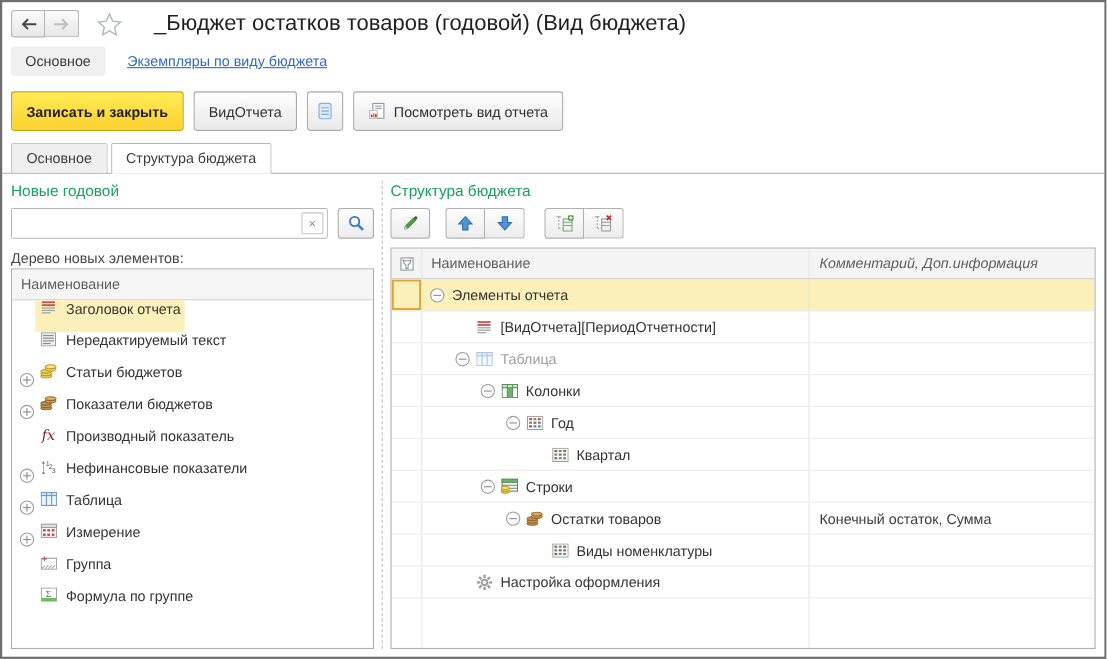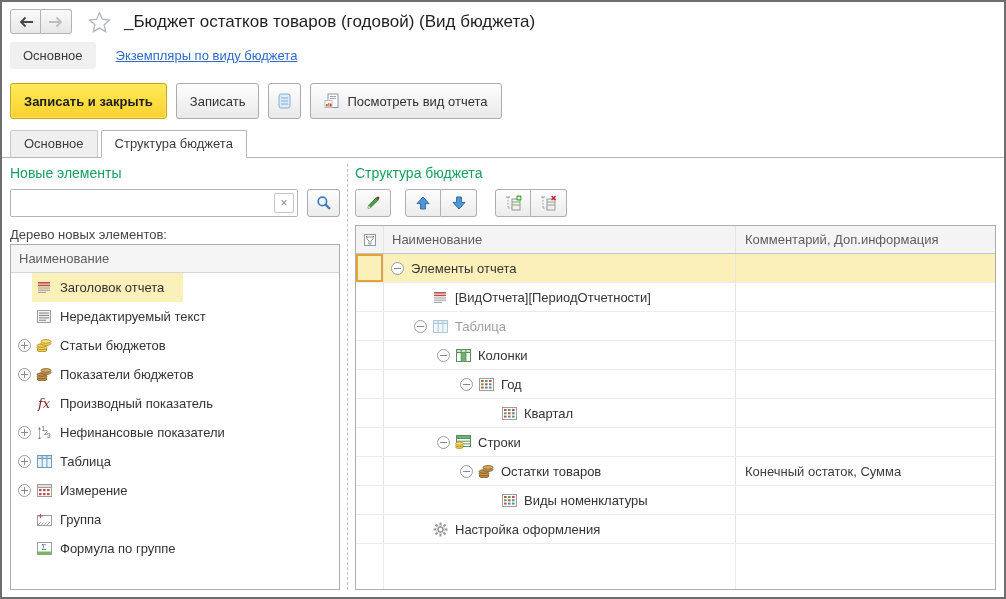--- a/index.html
+++ b/index.html
@@ -11,21 +11,21 @@
     overflow:hidden;
   }
   
   .titlebar { display:flex; align-items:center; padding:7px 10px 3px 8px; flex:none; }
   .navpair { display:flex; }
   .navbtn { width:31px; height:25px; display:flex; align-items:center; justify-content:center;
     background:linear-gradient(#fbfbfb,#e7e7e7); border:1px solid #b3b3b3; cursor:pointer; }
   .navbtn.back { border-radius:3px 0 0 3px; }
   .navbtn.fwd  { border-radius:0 3px 3px 0; border-left:none; }
   .starwrap { margin-left:16px; display:flex; }
-  .wtitle { font-size:17px; color:#1f1f1f; margin-left:13px; white-space:nowrap; }
+  .wtitle { font-size:20px; color:#1f1f1f; margin-left:29px; white-space:nowrap; }
   
   .navrow { display:flex; align-items:center; padding:5px 10px 9px 8px; gap:20px; flex:none; }
   .pill { background:#f0f0f0; border-radius:3px; padding:6px 13px; color:#3a3a3a; cursor:pointer; }
   .navlink { color:#3169c6; text-decoration:underline; cursor:pointer; }
   
   .toolbar { display:flex; align-items:center; padding:5px 8px 11px; gap:9px; flex:none; }
   .btn { height:36px; display:inline-flex; align-items:center; gap:7px; padding:0 13px;
     background:linear-gradient(#fefefe,#e9e9e9); border:1px solid #ababab; border-radius:3px;
     font-size:13px; color:#303030; cursor:pointer; white-space:nowrap; }
   .btn.primary { background:linear-gradient(#ffec55,#fbd02f); border-color:#cfa600;
@@ -53,21 +53,21 @@
     border-radius:2px; background:#fff; color:#8a8a8a; font-size:12px; line-height:18px; text-align:center; cursor:pointer; }
   .search-btn { width:33px; height:28px; margin-left:9px; display:flex; align-items:center; justify-content:center;
     background:linear-gradient(#fefefe,#ececec); border:1px solid #ababab; border-radius:3px; cursor:pointer; }
   .tree-label { color:#454545; margin:1px 0 2px; flex:none; }
   
   .tree-table { flex:1; border:1px solid #adadad; display:flex; flex-direction:column; min-height:0; overflow:hidden; background:#fff; }
   .tree-head { height:28px; flex:none; background:#f5f5f5; border-bottom:1px solid #d6d6d6;
     display:flex; align-items:center; padding-left:8px; color:#5e5e5e; }
   .titem { height:29px; flex:none; display:flex; align-items:center; padding-left:6px; cursor:pointer; }
   .slot { width:15px; flex:none; display:flex; justify-content:center; }
-  .hl { display:flex; align-items:center; height:100%; padding:0 19px 0 3px; }
+  .hl { display:flex; align-items:flex-start; height:100%; padding:0 4px 0 3px; }
   .titem.selected .hl { background:#fcf0ba; }
   .ticon { width:18px; flex:none; display:flex; justify-content:center; align-items:center; }
   .tlbl { margin-left:7px; white-space:nowrap; }
   
   .exp { width:13px; height:13px; border:1px solid #9c9c9c; border-radius:50%; position:relative; background:#fff; flex:none; }
   .exp::before { content:""; position:absolute; left:2px; right:2px; top:5px; height:1px; background:#8a8a8a; }
   .exp.plus::after { content:""; position:absolute; top:2px; bottom:2px; left:5px; width:1px; background:#8a8a8a; }
   
   .rtb { display:flex; align-items:center; margin-bottom:8px; flex:none; }
   .tbtn { height:28px; min-width:36px; display:flex; align-items:center; justify-content:center; padding:0 8px;
@@ -78,21 +78,21 @@
   .tgroup .tbtn:last-child { border-radius:0 3px 3px 0; }
   .mL14 { margin-left:14px; } .mL18 { margin-left:18px; }
   
   .sTable { flex:1; border:1px solid #adadad; display:flex; flex-direction:column; min-height:0; overflow:hidden; background:#fff; }
   .srow { display:flex; height:29px; flex:none; border-bottom:1px solid #ececec; align-items:stretch; cursor:pointer; }
   .srow.head { height:28px; background:#f4f4f4; border-bottom:1px solid #c4c4c4; cursor:default; }
   .c0 { width:28px; flex:none; border-right:1px solid #e4e4e4; display:flex; align-items:center; justify-content:center; }
   .c1 { width:352px; flex:none; border-right:1px solid #e4e4e4; display:flex; align-items:center; min-width:0; }
   .c2 { flex:1; display:flex; align-items:center; padding-left:9px; min-width:0; color:#3c3c3c; }
   .head .c1 { padding-left:8px; color:#5e5e5e; }
-  .head .c2 { color:#5e5e5e; }
+  .head .c2 { color:#5e5e5e;font-style:italic; }
   .srow.selected { background:#fcf0ba; }
   .srow.selected .c0 { box-shadow:inset 0 0 0 2px #e0a438; border-radius:1px; }
   .ind { flex:none; }
   .slbl { margin-left:6px; white-space:nowrap; }
   .srow .ticon { margin-left:3px; }
   .muted .slbl { color:#a0a0a0; }
   .muted .ticon { opacity:.55; }
   .sfiller { flex:1; display:flex; }
   .sfiller .c0,.sfiller .c1 { border-right:1px solid #ececec; }
   .tfiller { flex:1; }
@@ -124,21 +124,21 @@
     <div class="wtitle">_Бюджет остатков товаров (годовой) (Вид бюджета)</div>
   </div>
 
   <div class="navrow">
     <div class="pill">Основное</div>
     <div class="navlink">Экземпляры по виду бюджета</div>
   </div>
 
   <div class="toolbar">
     <div class="btn primary">Записать и закрыть</div>
-    <div class="btn">Записать</div>
+    <div class="btn">ВидОтчета</div>
     <div class="btn iconic">
       <svg width="13" height="16" viewBox="0 0 13 16">
         <rect x="1" y="1" width="11" height="14" rx="2" fill="#ddebf7" stroke="#84aed3"></rect>
         <line x1="3" y1="5" x2="10" y2="5" stroke="#84aed3"></line>
         <line x1="3" y1="8" x2="10" y2="8" stroke="#84aed3"></line>
         <line x1="3" y1="11" x2="10" y2="11" stroke="#84aed3"></line>
       </svg>
     </div>
     <div class="btn">
       <svg width="16" height="16" viewBox="0 0 16 16">
@@ -155,21 +155,21 @@
   </div>
 
   <div class="tabstrip">
     <div class="tab">Основное</div>
     <div class="tab active">Структура бюджета</div>
   </div>
 
   <div class="content">
 
     <div class="left">
-      <div class="panel-title">Новые элементы</div>
+      <div class="panel-title">Новые годовой</div>
 
       <div class="search-row">
         <div class="search-box">
           <input type="text" value="" style="">
           <div class="clear-btn">×</div>
         </div>
         <div class="search-btn">
           <svg width="16" height="16" viewBox="0 0 16 16">
             <circle cx="6.4" cy="6.4" r="4.2" fill="none" stroke="#3a7bbf" stroke-width="1.7"></circle>
             <line x1="9.6" y1="9.6" x2="14" y2="14" stroke="#3a7bbf" stroke-width="2.2"></line>

